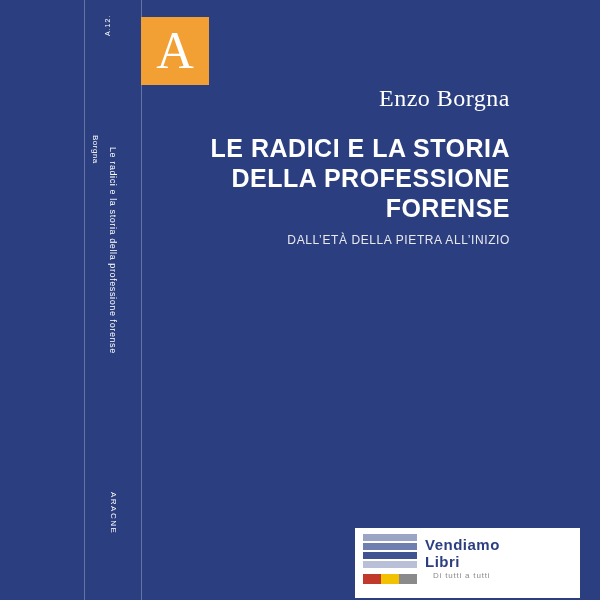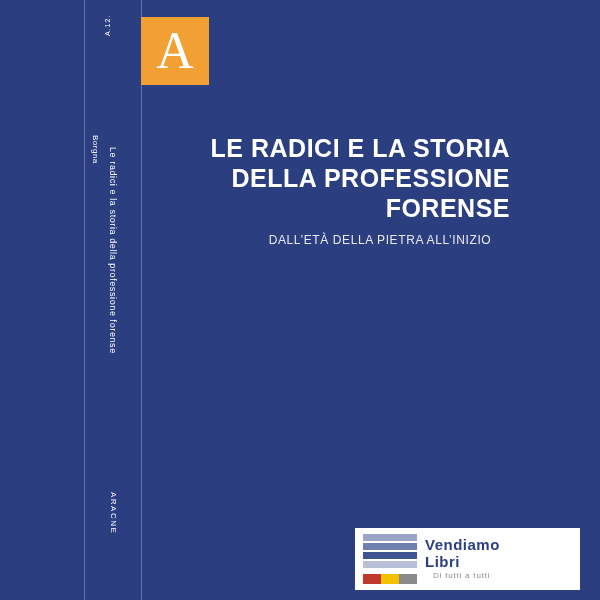--- a/index.html
+++ b/index.html
@@ -137,30 +137,30 @@
   }
   #subtitle {
     position: absolute;
     right: 90px;
     top: 232px;
     width: 260px;
     color: #e9e9ef;
     font-size: 12px;
     line-height: 17px;
     letter-spacing: 0.6px;
-    text-align: center;
+    text-align: right;
     text-transform: uppercase;
   }
   
   #badge {
     position: absolute;
     left: 355px;
     top: 528px;
     width: 225px;
-    height: 62px;
+    height: 70px;
     background: #ffffff;
   }
   #badge-books {
     position: absolute;
     left: 8px;
     top: 6px;
     width: 54px;
     height: 50px;
   }
   .book-bar {
@@ -217,20 +217,21 @@
   <div id="logo-box" style="background: rgb(242, 160, 51);">
     <div id="logo-letter">A</div>
   </div>
 
   <div id="spine-code">A.12.</div>
   <div id="spine-author">Borgna</div>
   <div id="spine-title">Le radici e la storia della professione forense</div>
   <div id="spine-publisher">ARACNE</div>
 
   <div id="front">
+    <div id="author">Enzo Borgna</div>
     <div id="title">Le radici e la storia della professione forense</div>
     <div id="subtitle">
       <div>Dall’età della pietra all’inizio</div>
     </div>
   </div>
 
   <div id="badge">
     <div id="badge-books">
       <div class="book-bar" style="top: 0px; background: rgb(154, 164, 196);"></div>
       <div class="book-bar" style="top: 9px; background: rgb(111, 127, 176);"></div>

